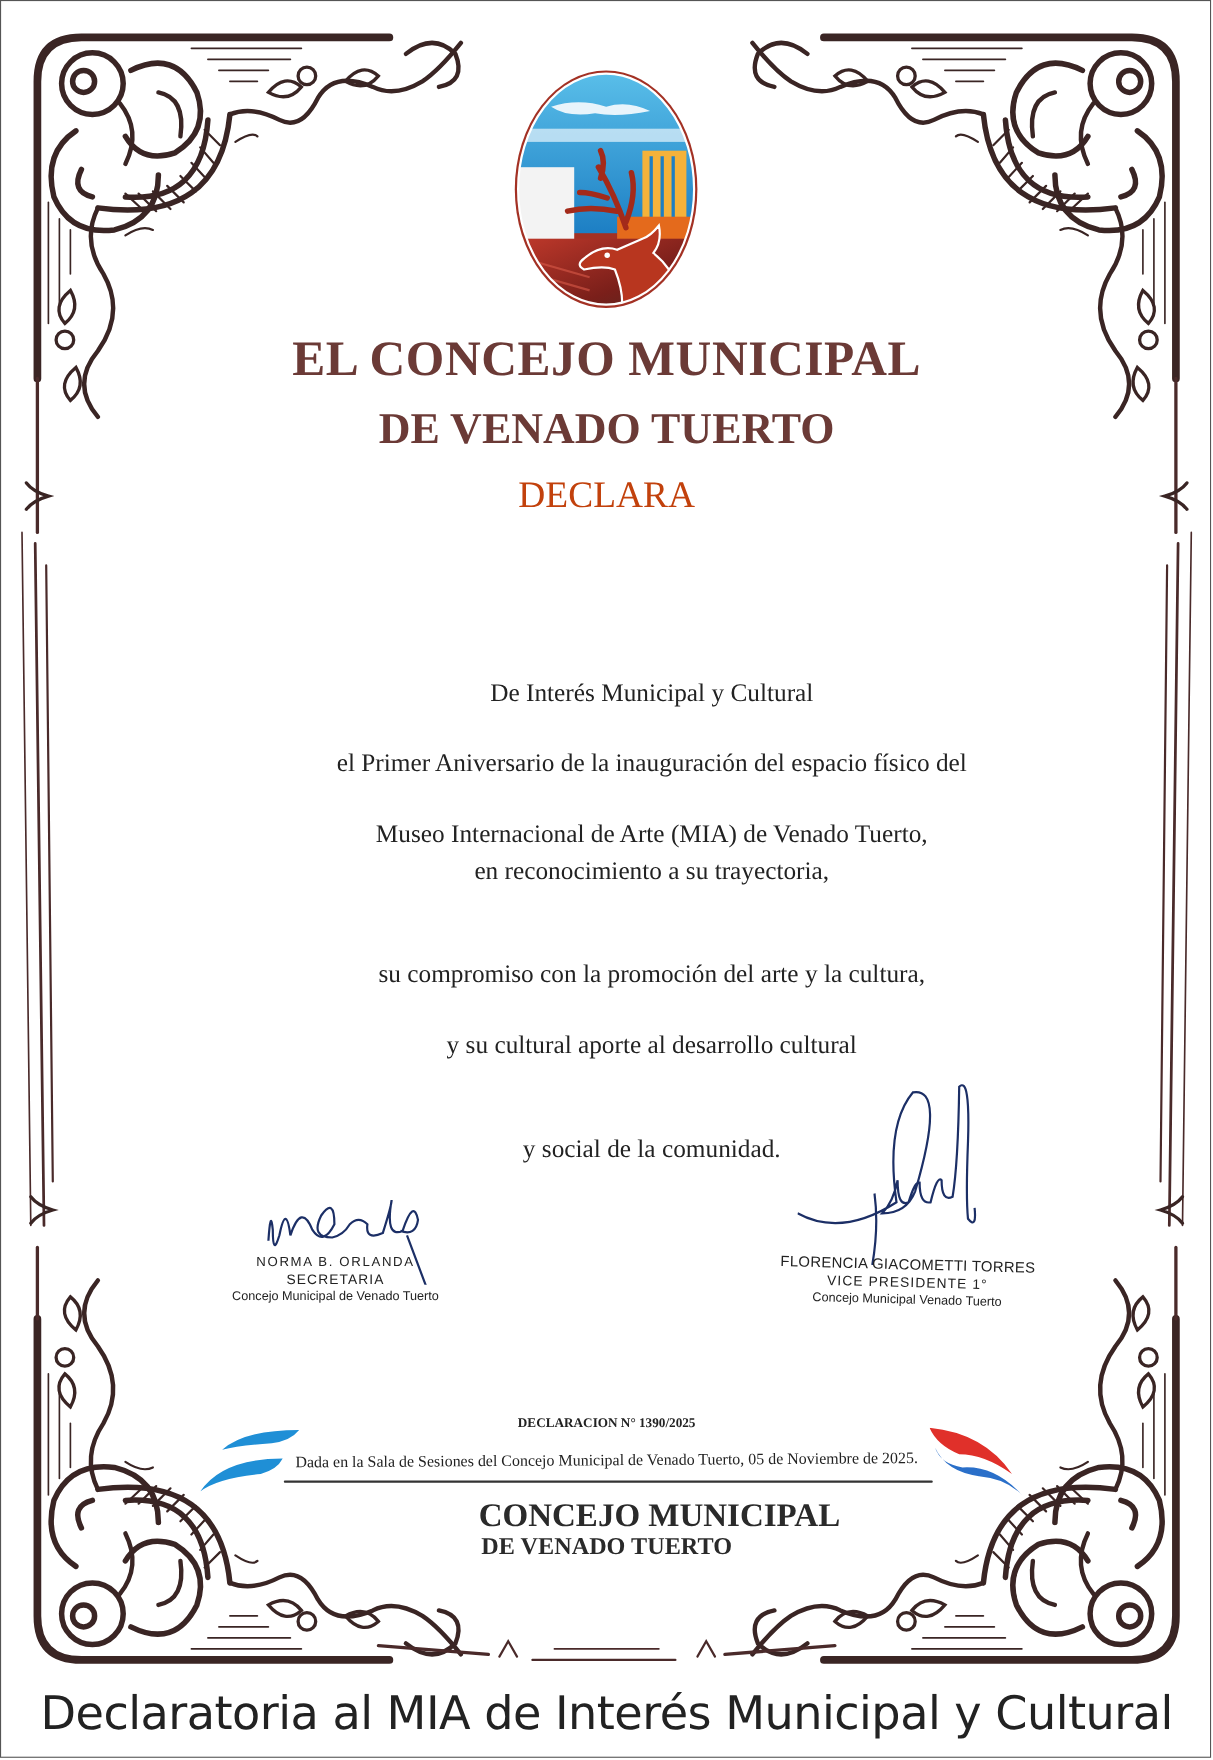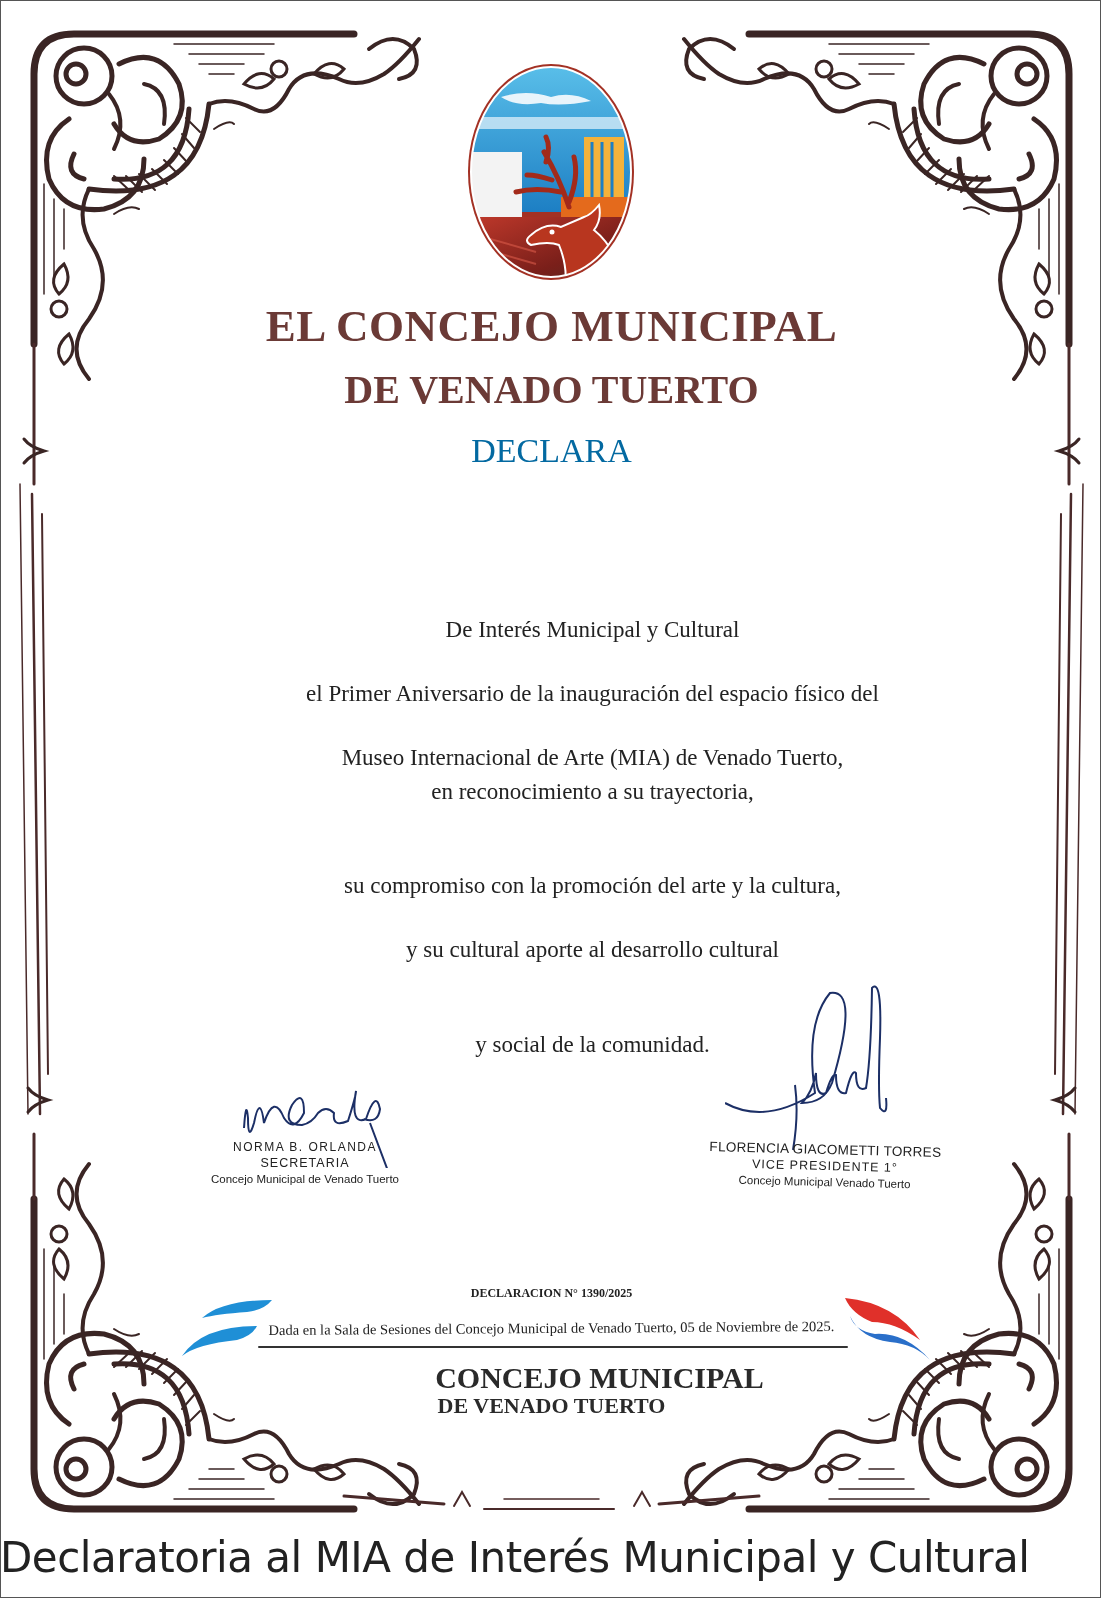--- a/index.html
+++ b/index.html
@@ -15,38 +15,38 @@
   .certificate {
     position: absolute; left: 14px; top: 14px; width: 1075px; height: 1515px;
   }
   .border-svg { position: absolute; left: 0; top: 0; }
   .logo { position: absolute; left: 466px; top: 62px; width: 170px; height: 220px; }
   .title-1, .title-2, .declara, .body-line, .decl-number, .dada-line, .footer-1, .footer-2 {
     position: absolute; left: 0; width: 1103px; text-align: center; margin: 0;
   }
   .title-1 { top: 300px; font-size: 45px; font-weight: bold; color: #6b3a36; letter-spacing: 0.5px; }
   .title-2 { top: 366px; font-size: 40px; font-weight: bold; color: #6b3a36; }
-  .declara { top: 432px; font-size: 34px; color: #0369a1; }
+  .declara { top: 432px; font-size: 34px; color: #c2410c; }
   .body-line { font-size: 23px; color: #222; padding-left: 41px; }
   .sig-block { position: absolute; text-align: center; font-family: "Liberation Sans", sans-serif; color: #222; }
   .sig-left { left: 190px; top: 1140px; width: 230px; }
   .sig-right { left: 705px; top: 1142px; width: 240px; transform: rotate(1.5deg); }
   .sig-name { font-size: 12px; letter-spacing: 1.5px; }
   .sig-right .sig-name { letter-spacing: 0.3px; font-size: 13.5px; }
   .sig-role { font-size: 12.5px; letter-spacing: 1px; margin-top: 2px; }
   .sig-org { font-size: 11.5px; margin-top: 3px; }
   .signature { position: absolute; }
   .decl-number { top: 1286px; font-size: 12px; font-weight: bold; color: #222; }
   .dada-line { top: 1320px; font-size: 14.5px; color: #222; transform: rotate(-0.4deg); }
   .rule { position: absolute; left: 258px; top: 1346px; width: 590px; height: 2px; background: #333; border-radius: 2px; }
   .footer-1 { top: 1361px; font-size: 30px; font-weight: bold; color: #2a2a2a; padding-left: 48px; }
   .footer-2 { top: 1393px; font-size: 22px; font-weight: bold; color: #2a2a2a; }
   .flag { position: absolute; }
   .caption {
-    position: absolute; left: 0; top: 1533px; width: 1103px; 
+    position: absolute; left: 0; top: 1533px; width: 1103px; text-align: center;
     font-family: "DejaVu Sans", sans-serif; font-size: 42px; color: #222; letter-spacing: -0.5px;
   }
 </style>
 </head>
 <body>
 
 <div class="outer-frame"></div>
 
 <div class="certificate">
 

